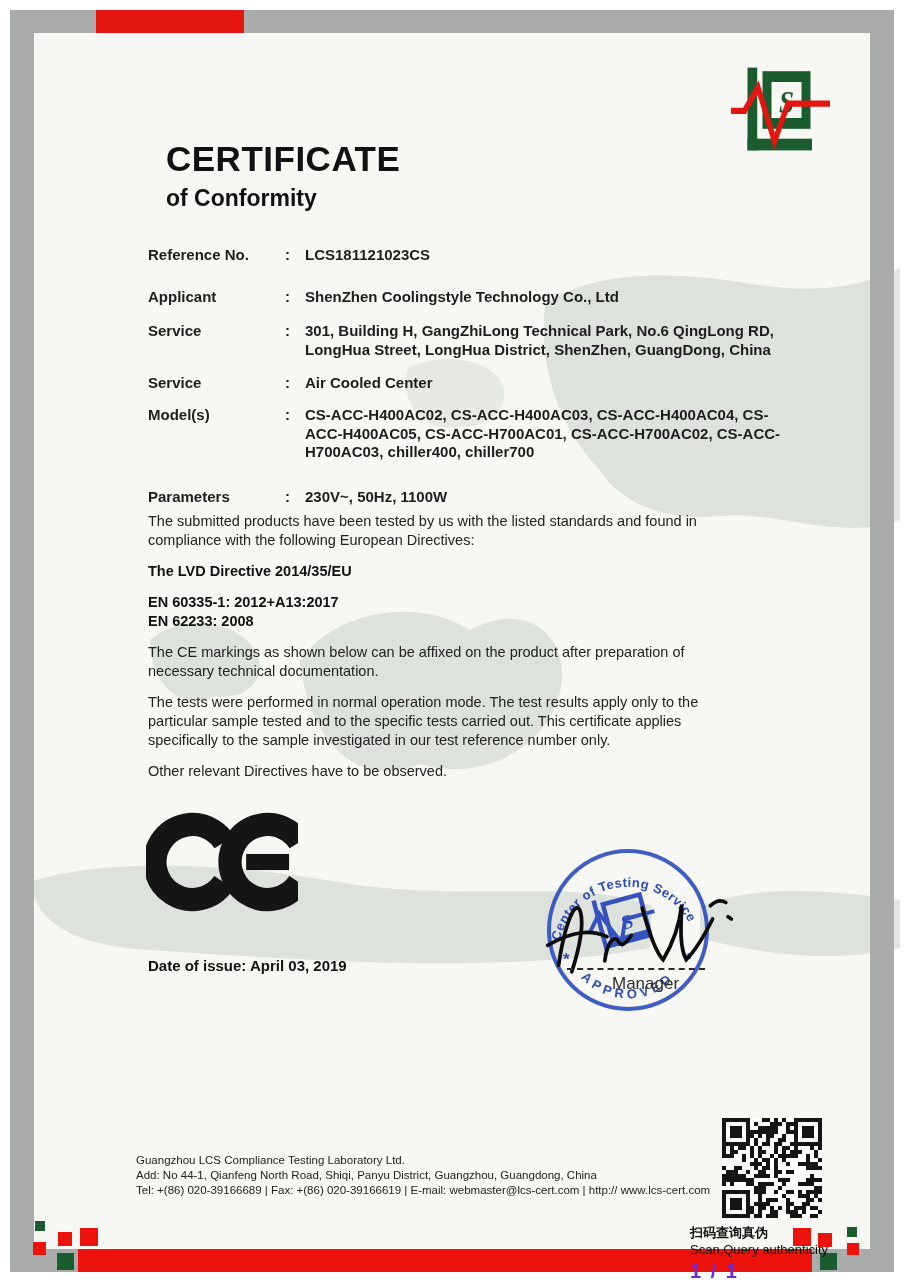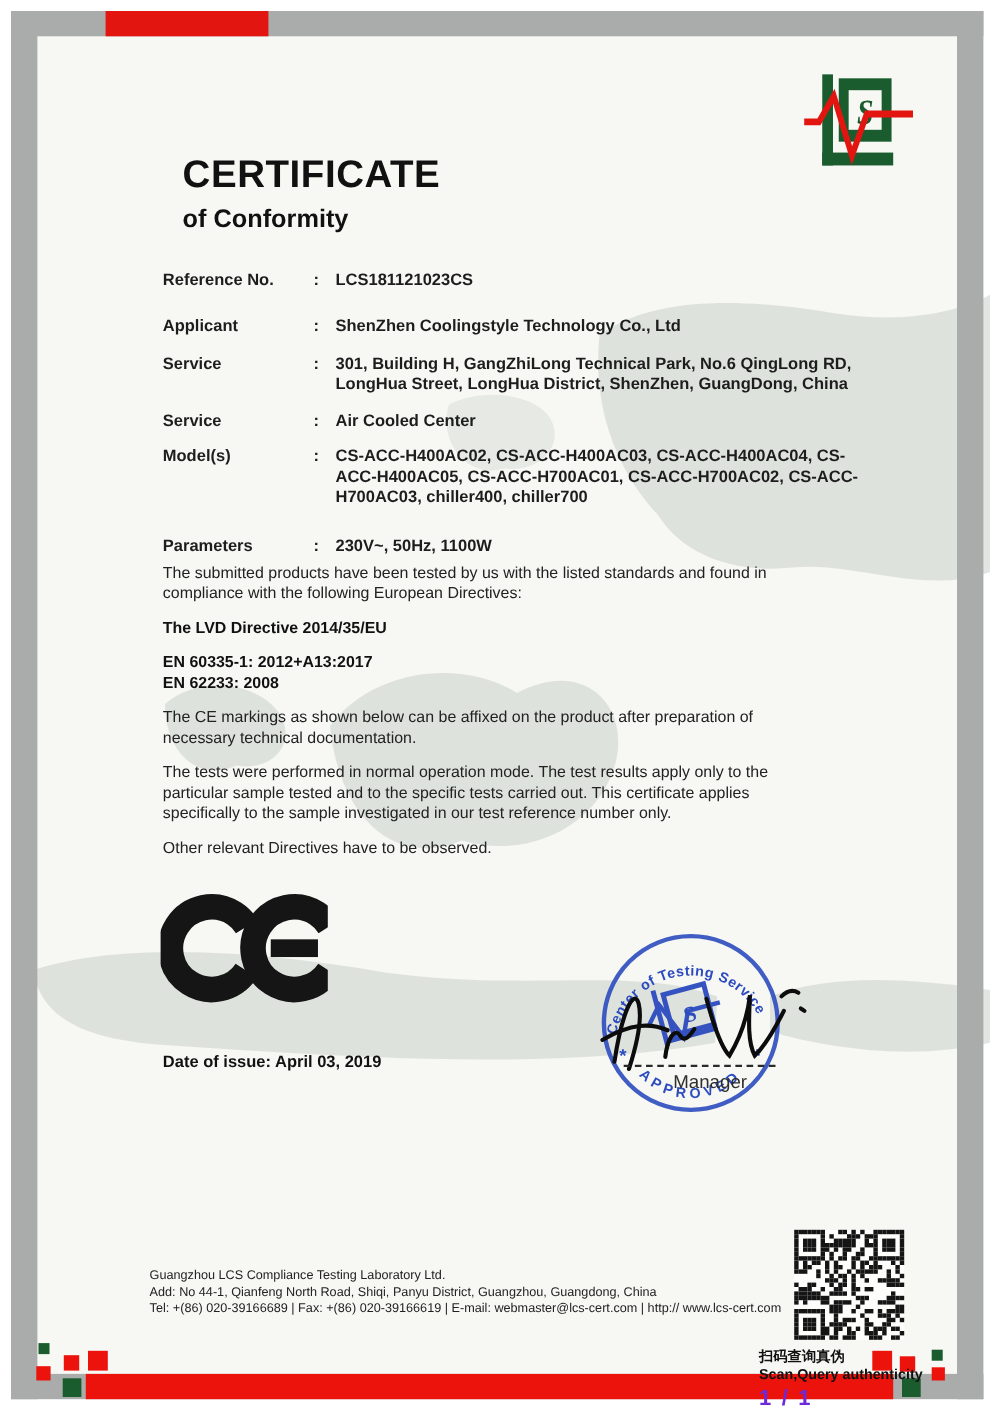--- a/index.html
+++ b/index.html
@@ -55,21 +55,21 @@
   .stamp { position:absolute; left:543px; top:845px; }
   .sig { position:absolute; left:540px; top:875px; }
   .sigline { position:absolute; left:567px; top:968px; width:138px; border-bottom:2px dashed #2a2a2a; }
   .manager { position:absolute; left:612px; top:974px; font-size:17px; color:#2e2e2e; }
 
   
   .qrblock { position:absolute; left:690px; top:1118px; width:164px; text-align:left; }
   .qr { position:relative; width:100px; height:100px; margin:0 auto; background:#fdfdfb; }
   .qr i { position:absolute; width:4px; height:4px; background:#151515; }
   .qr-zh { font-size:13px; font-weight:bold; margin-top:6px; color:#111; }
-  .qr-en { font-size:13px; font-weight:bold; color:#111; }
+  .qr-en { font-size:13px; font-weight:normal; color:#111; }
   .pageno { font-size:20px; font-weight:bold; letter-spacing:2px; margin-top:3px; color:#6d28d9; }
 
   
   .footer { position:absolute; left:136px; top:1153px; width:660px; }
   .footer div { font-size:11.5px; line-height:15px; color:#222; }
 </style>
 </head>
 <body>
 
 <div class="page">

